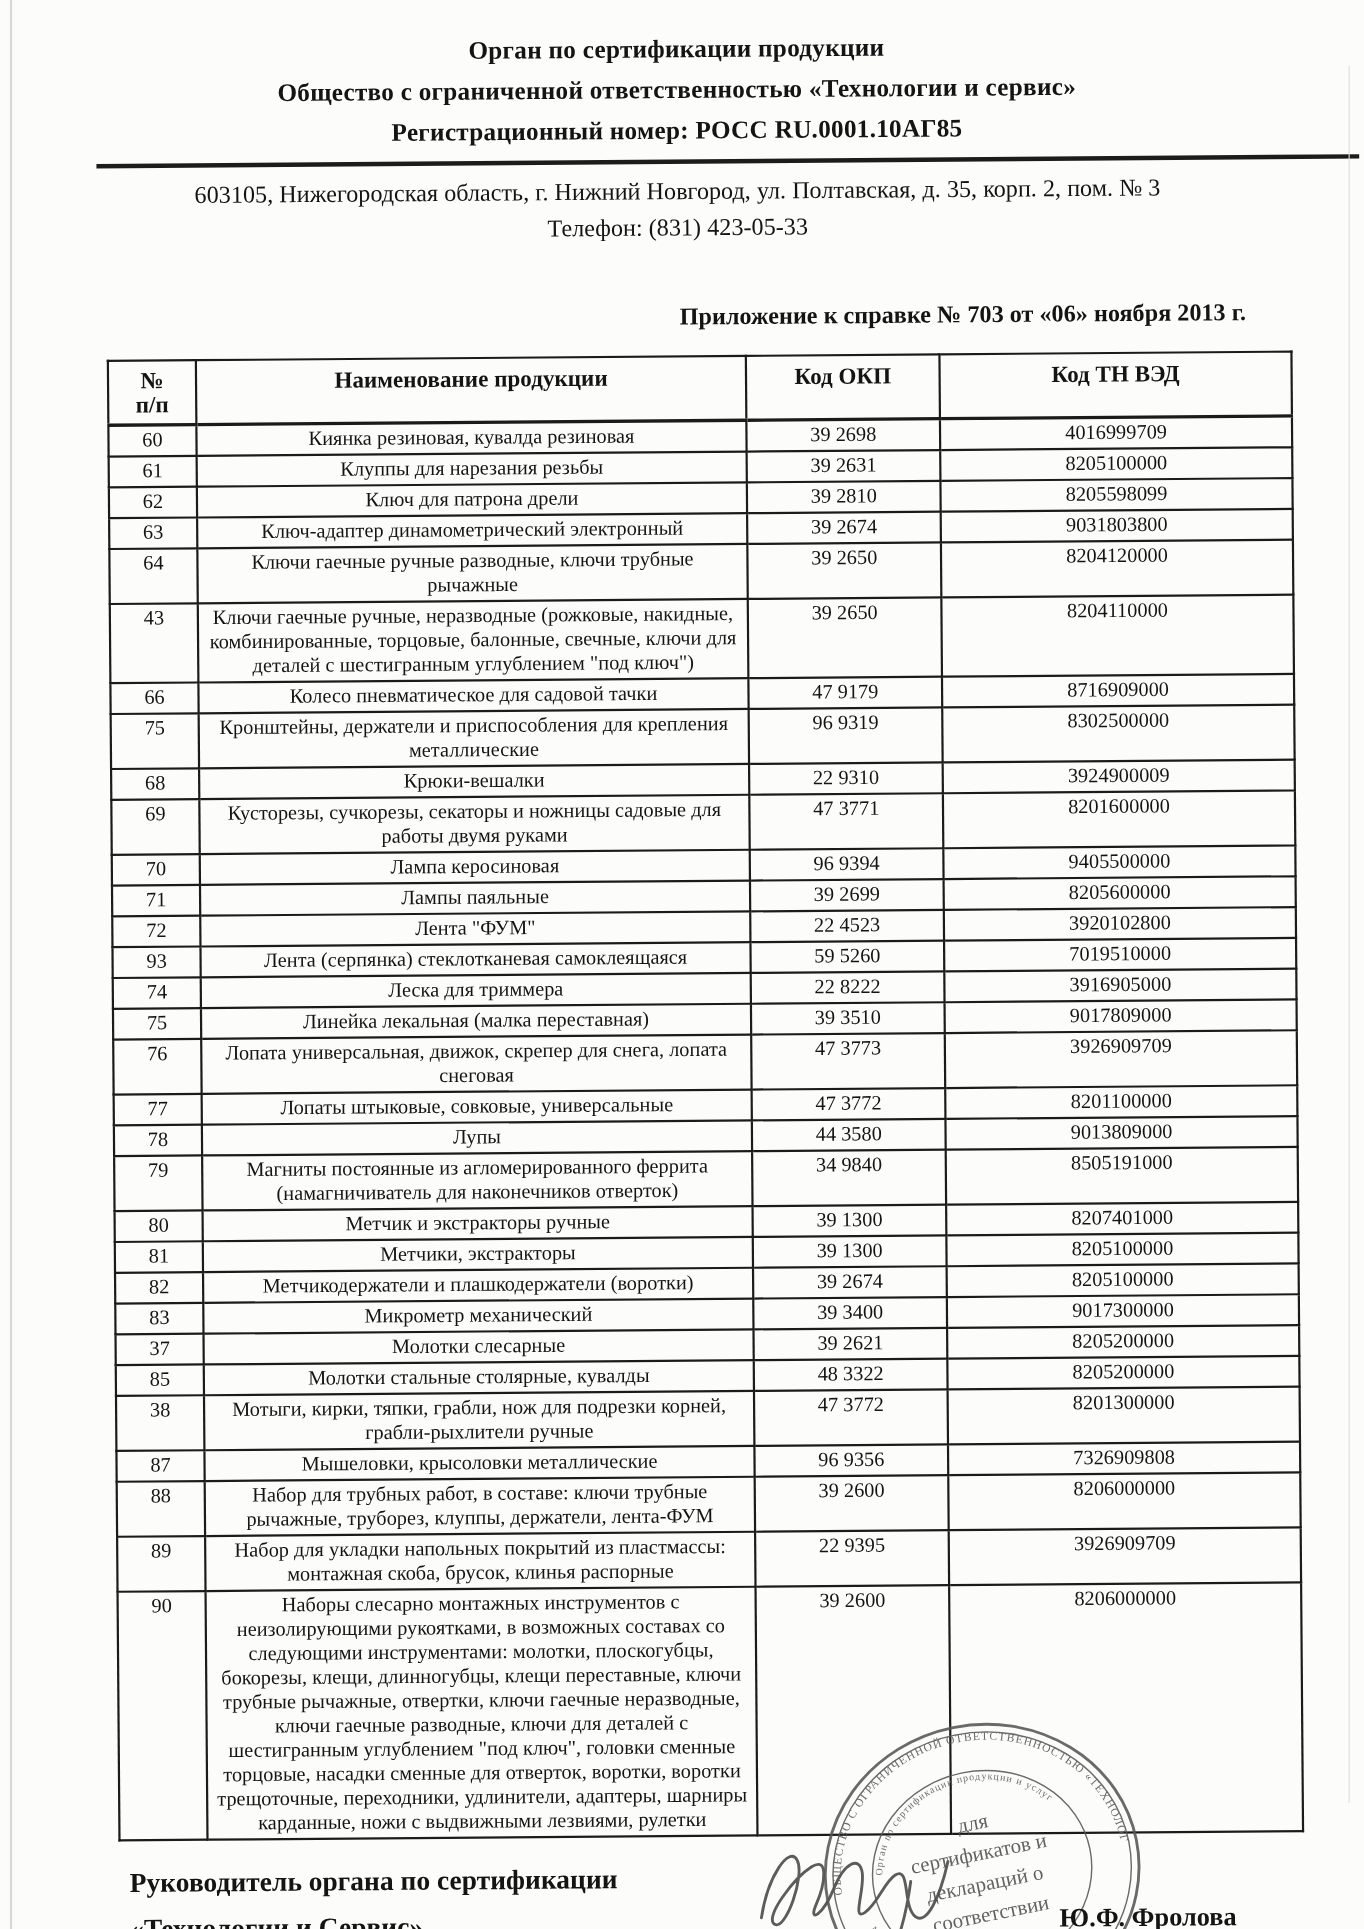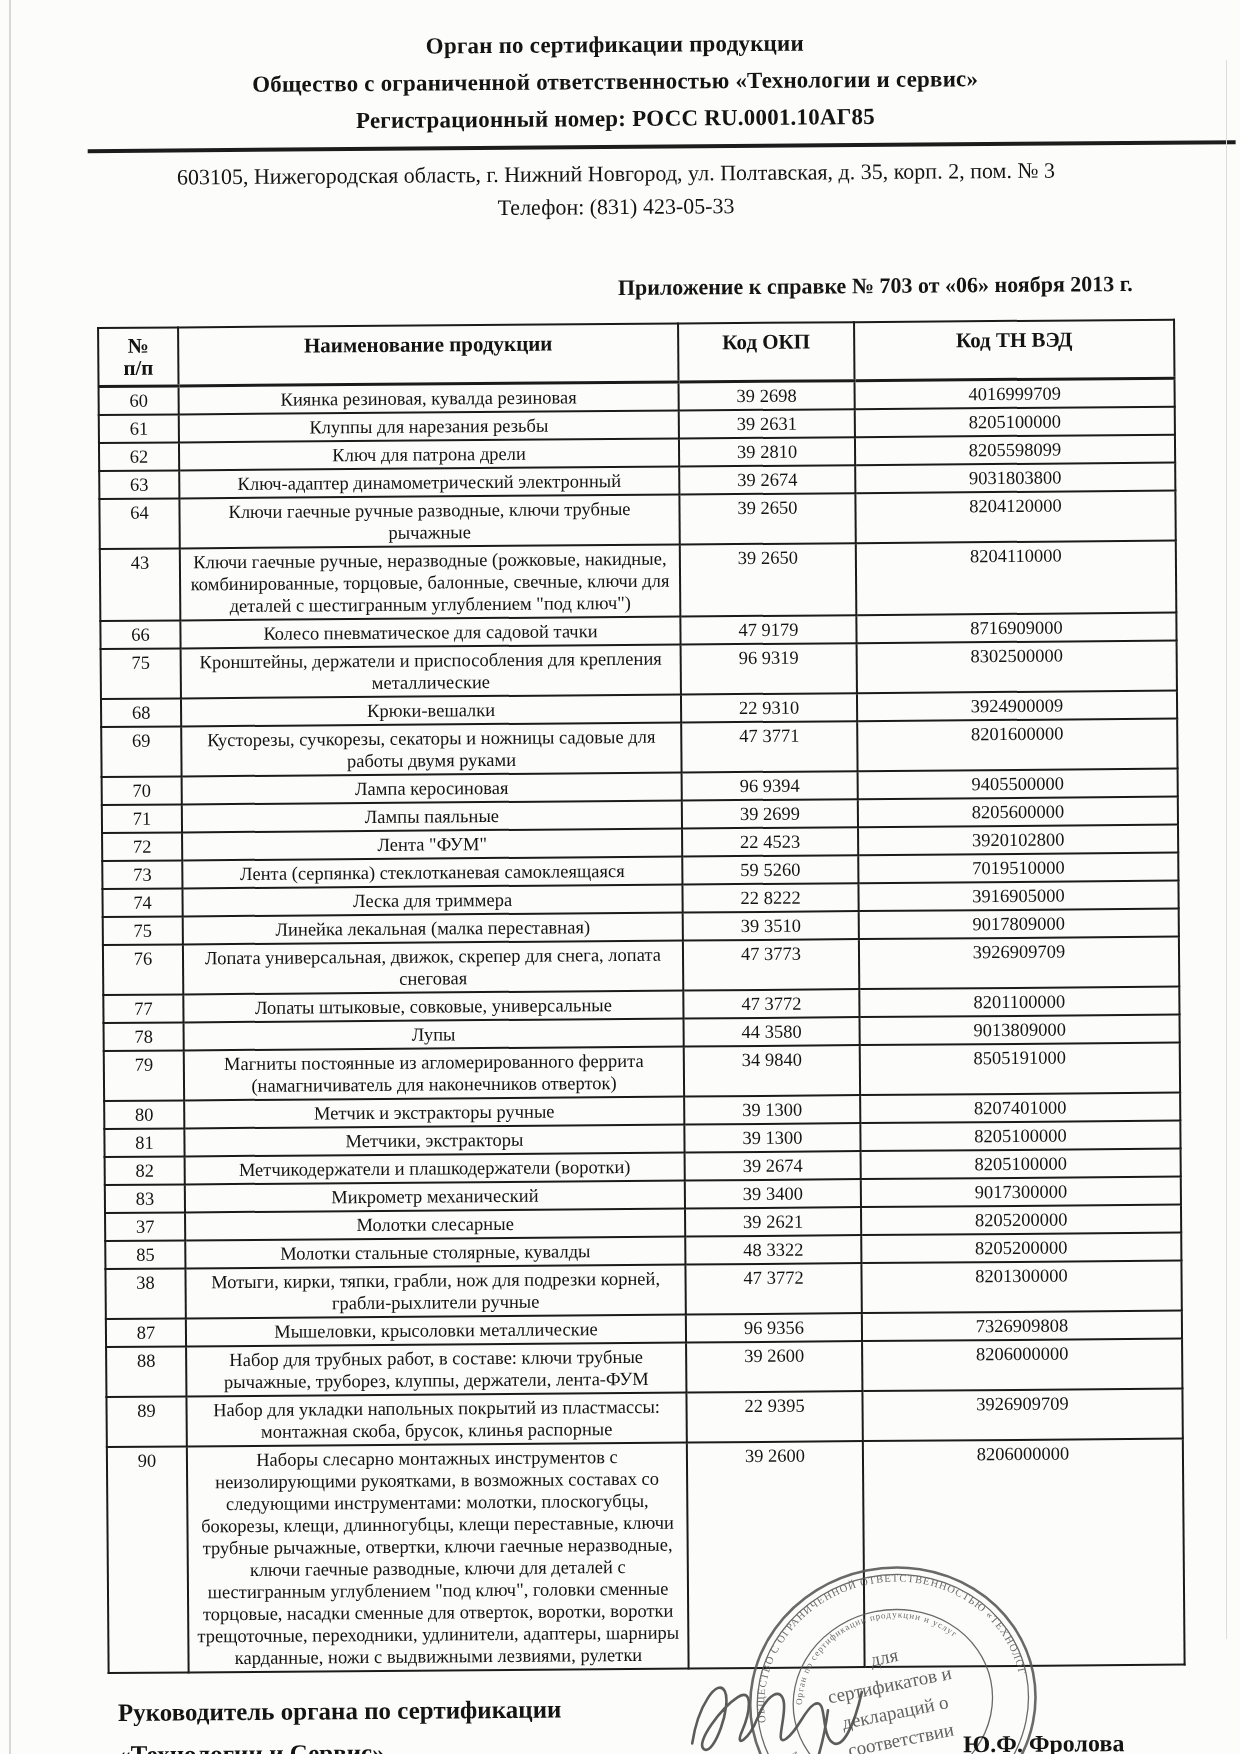--- a/index.html
+++ b/index.html
@@ -201,21 +201,21 @@
             <td>39 2699</td>
             <td>8205600000</td>
           </tr>
           <tr>
             <td>72</td>
             <td>Лента "ФУМ"</td>
             <td>22 4523</td>
             <td>3920102800</td>
           </tr>
           <tr>
-            <td>73</td>
+            <td>93</td>
             <td>Лента (серпянка) стеклотканевая самоклеящаяся</td>
             <td>59 5260</td>
             <td>7019510000</td>
           </tr>
           <tr>
             <td>74</td>
             <td>Леска для триммера</td>
             <td>22 8222</td>
             <td>3916905000</td>
           </tr>

